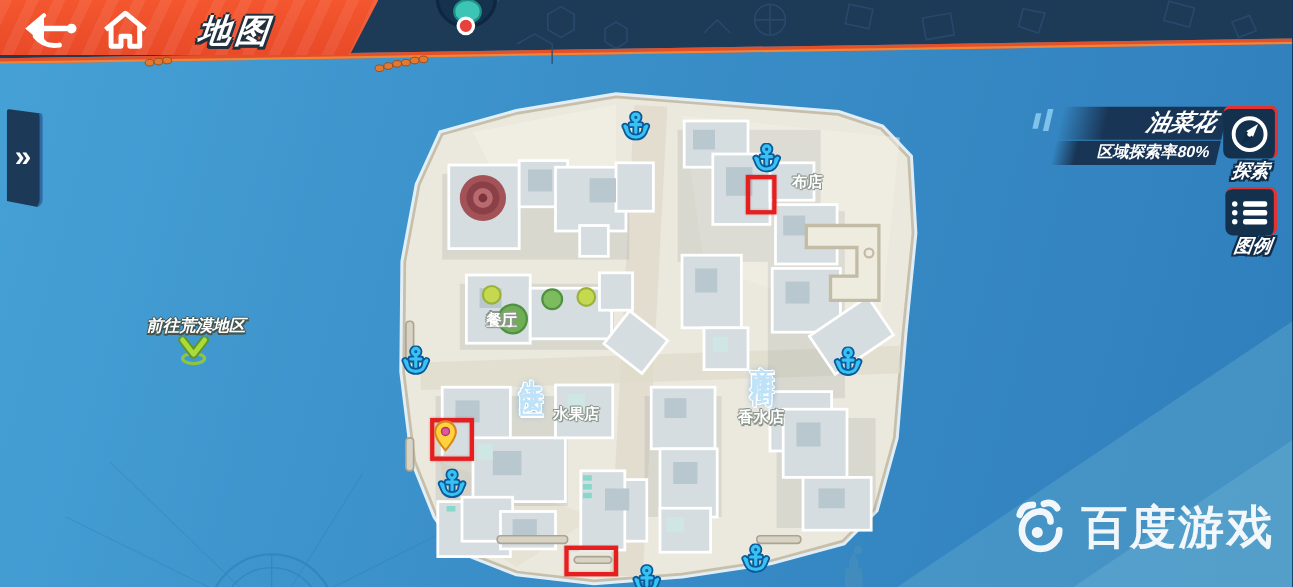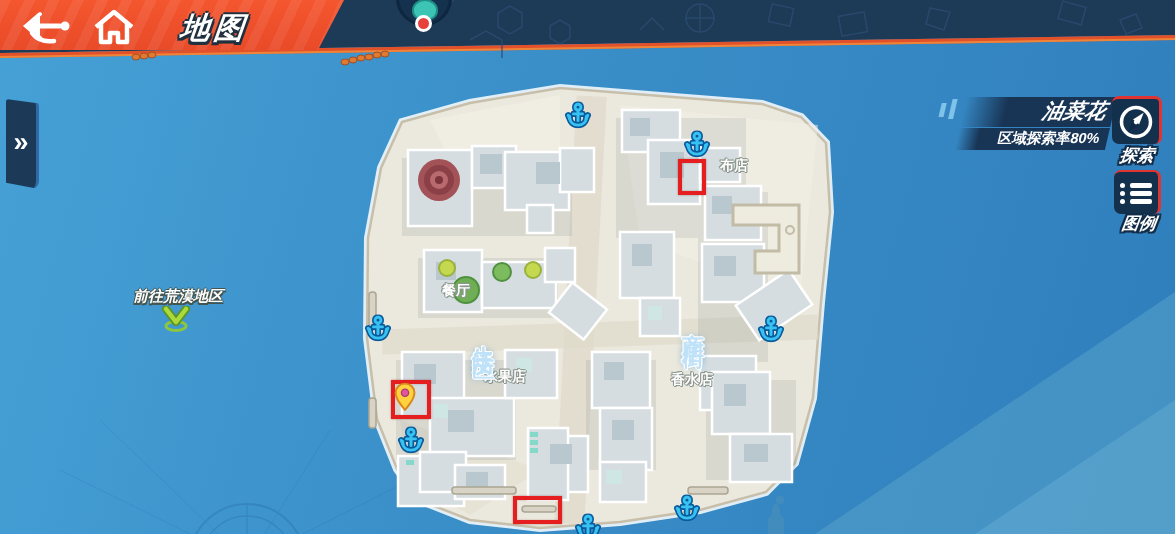--- a/index.html
+++ b/index.html
@@ -430,29 +430,41 @@
           </g>
           <g fill="none" stroke="#38c2f2" stroke-width="2.6" stroke-linecap="round">
             <circle cx="12" cy="5" r="2.6"></circle>
             <path d="M12 8v9"></path>
             <path d="M8 11h8"></path>
             <path d="M4.5 13c0 5.5 3.5 8 7.5 8s7.5-2.5 7.5-8"></path>
             <path d="M3.2 12.2L4.8 15.6M20.8 12.2L19.2 15.6"></path>
           </g>
         </svg></div>
       <div class="abs shop-label" style="left: 734px; top: 166px;">布店</div>
-      <div class="abs shop-label" style="left: 456px; top: 291px;">餐厅</div>
-      <div class="abs shop-label" style="left: 505px; top: 377px;">水果店</div>
+      <div class="abs shop-label" style="left: 456px; top: 291px; text-decoration: underline;">餐厅</div>
+      <div class="abs shop-label" style="left: 524px; top: 377px;">水果店</div>
       <div class="abs shop-label" style="left: 660px; top: 380px; margin-left: 32px;">香水店</div>
       <div class="abs district-label" style="left: 483px; top: 338px;">生活区</div>
       <div class="abs district-label" style="left: 693px; top: 326px;">商店街</div>
       <div class="abs highlight-box" style="left: 678px; top: 159px; width: 28px; height: 36px; transform: none;"></div>
       <div class="abs highlight-box" style="left: 391px; top: 380px; width: 40px; height: 39px; transform: none;"></div>
       <div class="abs highlight-box" style="left: 513px; top: 496px; width: 49px; height: 28px; transform: none;"></div>
       <div class="abs marker" style="left: 405px; top: 399px;"><svg width="24" height="30" viewBox="0 0 22 28">
           <path d="M11 1.5C16 1.5 19.8 5.3 19.8 10.2 19.8 16.5 11 26 11 26 11 26 2.2 16.5 2.2 10.2 2.2 5.3 6 1.5 11 1.5Z" fill="#ffd23e" stroke="#d8871c" stroke-width="1.8"></path>
           <circle cx="11" cy="10" r="3.4" fill="#e0579d" stroke="#a93d72" stroke-width="1.2"></circle>
         </svg></div>
     </div>
 
   
+  <div class="abs watermark">
+    <svg width="54" height="56" viewBox="0 0 54 56">
+      <g fill="none" stroke="#ffffff" stroke-width="6" stroke-linecap="round">
+        <path d="M44 30 a17 17 0 1 1 -17 -17"></path>
+        <path d="M27 13 a9 9 0 0 1 9 9"></path>
+        <path d="M8 16 q2 -9 12 -9"></path>
+        <path d="M30 6 q8 -3 12 4"></path>
+      </g>
+      <circle cx="24" cy="32" r="5" fill="#ffffff"></circle>
+    </svg>
+    <div class="wm-text">百度游戏</div>
+  </div>
 
 </div>
 
 </body></html>

